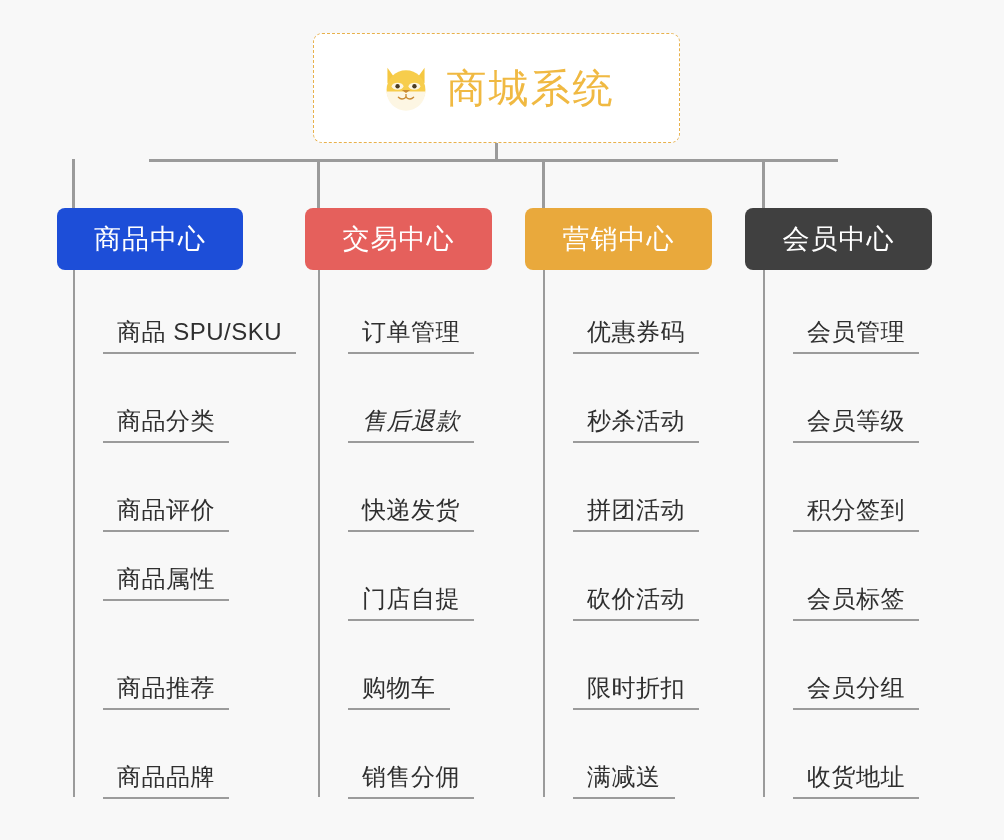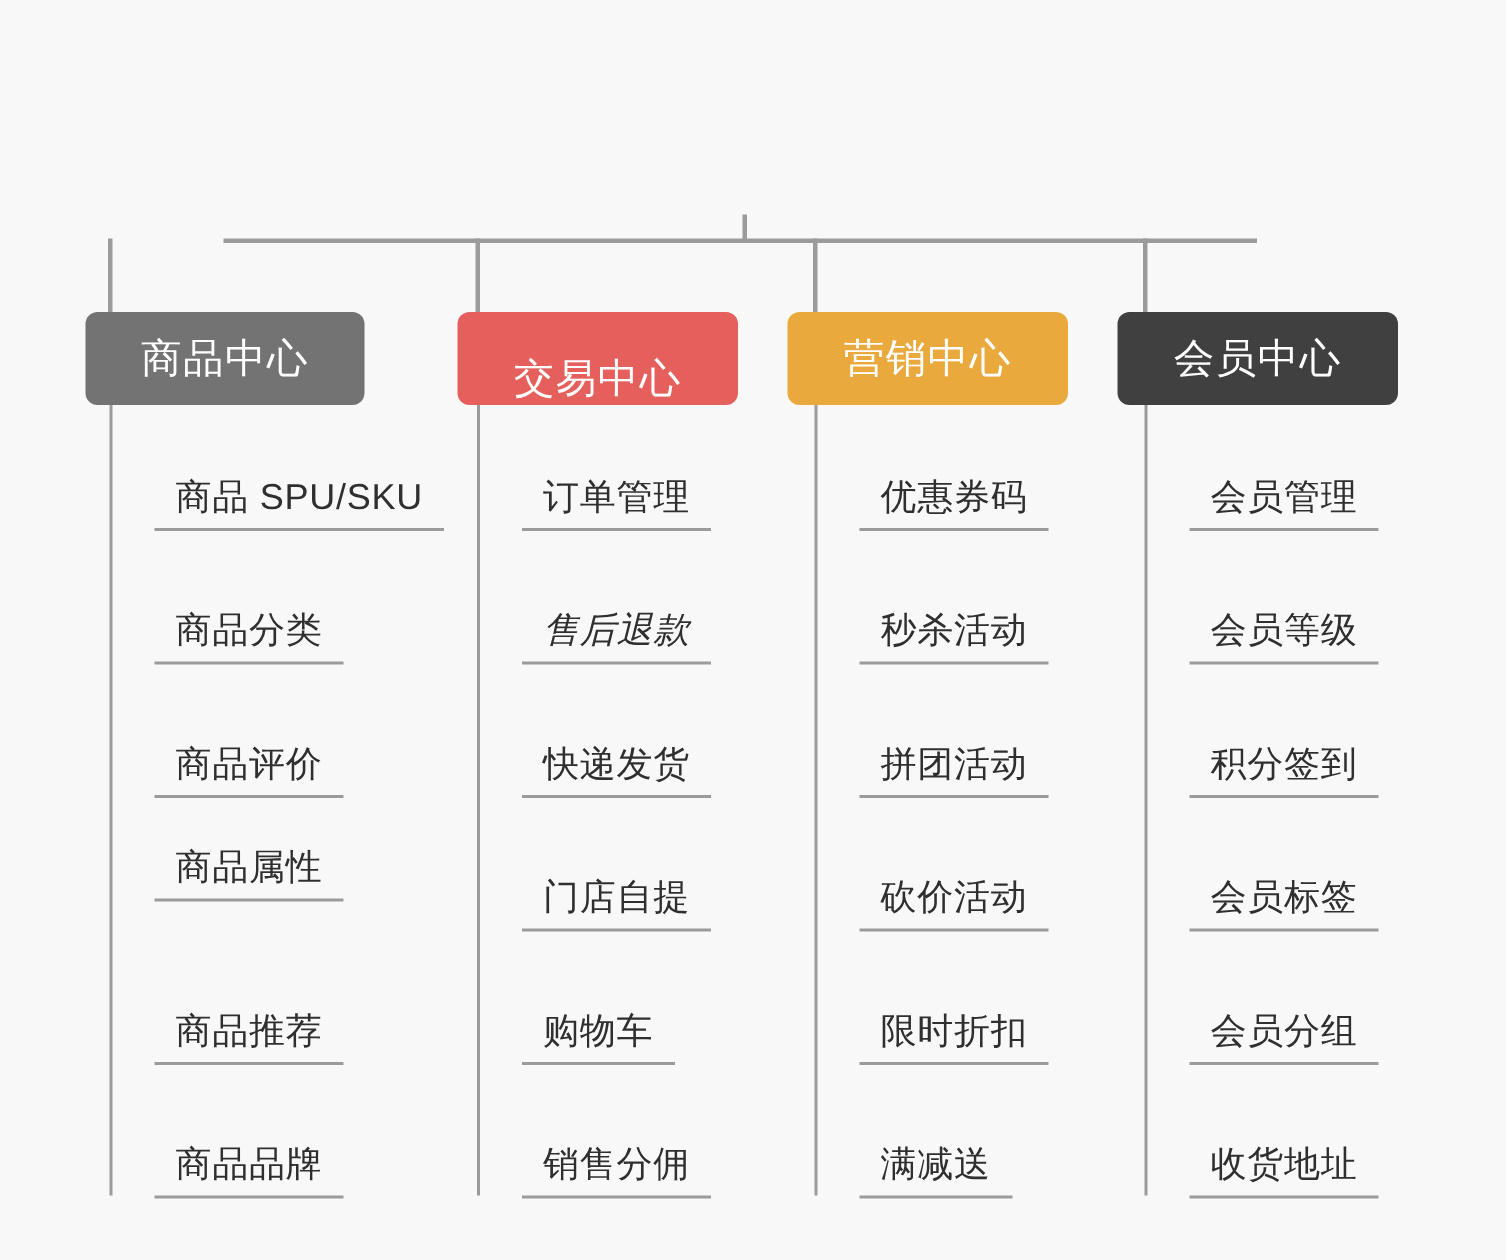--- a/index.html
+++ b/index.html
@@ -73,27 +73,44 @@
     border-bottom:2px solid #9b9b9b;
     white-space:nowrap;
     letter-spacing:0.5px;
   }
 </style>
 </head>
 <body>
 
 <div id="canvas">
 
+  <div class="root-node">
+    <svg class="root-emoji" viewBox="0 0 64 64">
+      <path d="M10 8 L10 26 L20 22 Z" fill="#f5c741"></path>
+      <path d="M54 8 L54 26 L44 22 Z" fill="#f5c741"></path>
+      <ellipse cx="32" cy="34" rx="23" ry="23" fill="#f7cd4c"></ellipse>
+      <path d="M9 36 a23 23 0 0 0 46 0 z" fill="#fdf6e3"></path>
+      <ellipse cx="22" cy="30" rx="7" ry="4.2" fill="#fdf6e3"></ellipse>
+      <ellipse cx="42" cy="30" rx="7" ry="4.2" fill="#fdf6e3"></ellipse>
+      <ellipse cx="22" cy="30" rx="2.6" ry="2.6" fill="#4a3a22"></ellipse>
+      <ellipse cx="42" cy="30" rx="2.6" ry="2.6" fill="#4a3a22"></ellipse>
+      <path d="M32 38 l-5 -3.5 h10 z" fill="#c98a33"></path>
+      <path d="M32 39 v4" stroke="#c98a33" stroke-width="1.6" fill="none"></path>
+      <path d="M32 43 q-5 4 -9 0" stroke="#c98a33" stroke-width="1.6" fill="none" stroke-linecap="round"></path>
+      <path d="M32 43 q5 4 9 0" stroke="#c98a33" stroke-width="1.6" fill="none" stroke-linecap="round"></path>
+    </svg>
+    <span class="root-title">商城系统</span>
+  </div>
 
   <div class="conn conn-v-root"></div>
   <div class="conn conn-bus"></div>
 
   <div id="columns-layer">
       <div class="conn conn-v-cat" style="left: 72px;"></div>
-      <div class="cat-box" style="left: 57px; width: 186px; background: #737373;">
+      <div class="cat-box" style="left: 57px; width: 186px; background: #1d4ed8;">
         <span>商品中心</span>
       </div>
       <div class="spine" style="left: 73px; height: 527px;"></div>
       <div class="leaf" style="left: 73px; top: 314px;">
         <span class="leaf-label">商品 SPU/SKU</span>
       </div>
       <div class="leaf" style="left: 73px; top: 403px;">
         <span class="leaf-label">商品分类</span>
       </div>
       <div class="leaf" style="left: 73px; top: 492px;">
@@ -102,21 +119,21 @@
       <div class="leaf" style="left: 73px; top: 561px;">
         <span class="leaf-label">商品属性</span>
       </div>
       <div class="leaf" style="left: 73px; top: 670px;">
         <span class="leaf-label">商品推荐</span>
       </div>
       <div class="leaf" style="left: 73px; top: 759px;">
         <span class="leaf-label">商品品牌</span>
       </div>
       <div class="conn conn-v-cat" style="left: 317px;"></div>
-      <div class="cat-box" style="left: 305px; width: 187px; background: rgb(229, 96, 92); align-items: flex-end;">
+      <div class="cat-box" style="left: 305px; width: 187px; background: rgb(229, 96, 92);">
         <span>交易中心</span>
       </div>
       <div class="spine" style="left: 318px; height: 527px;"></div>
       <div class="leaf" style="left: 318px; top: 314px;">
         <span class="leaf-label">订单管理</span>
       </div>
       <div class="leaf" style="left: 318px; top: 403px; font-style: italic;">
         <span class="leaf-label">售后退款</span>
       </div>
       <div class="leaf" style="left: 318px; top: 492px;">

